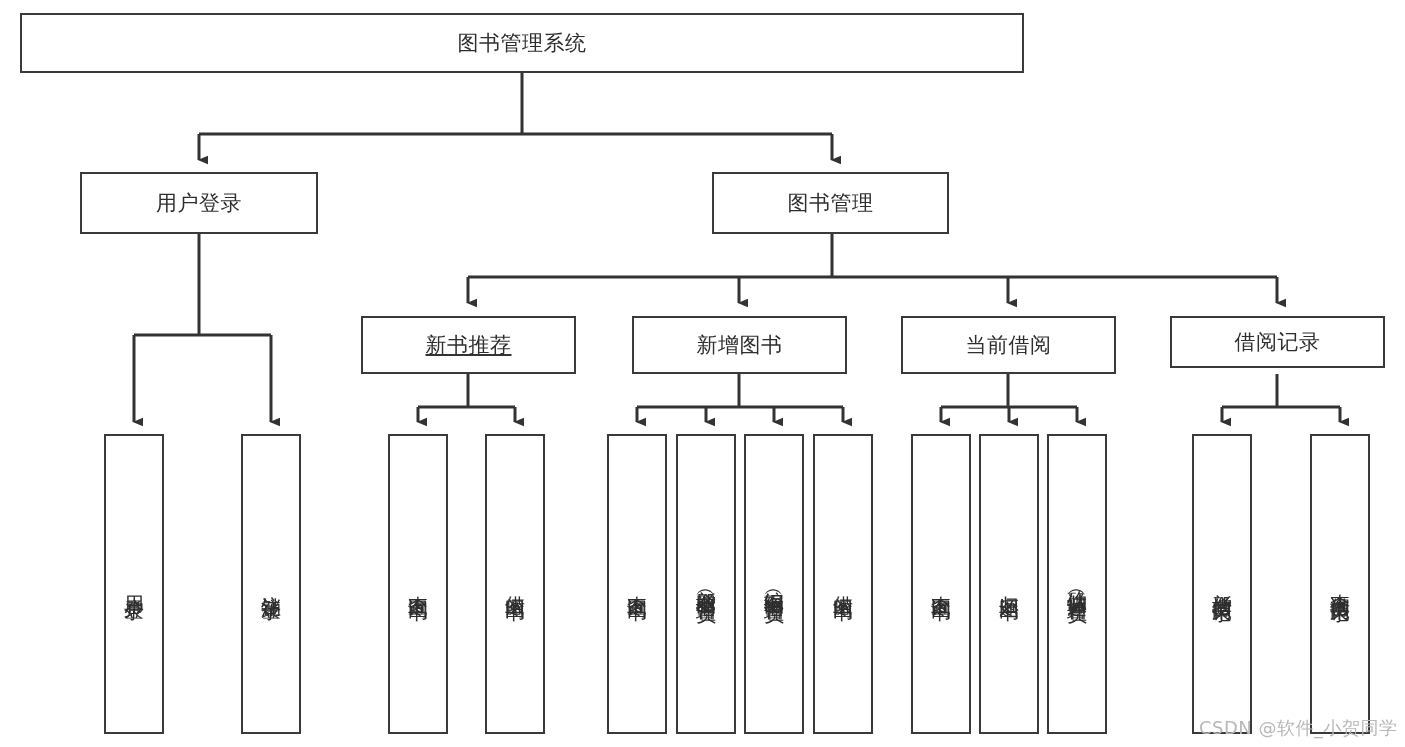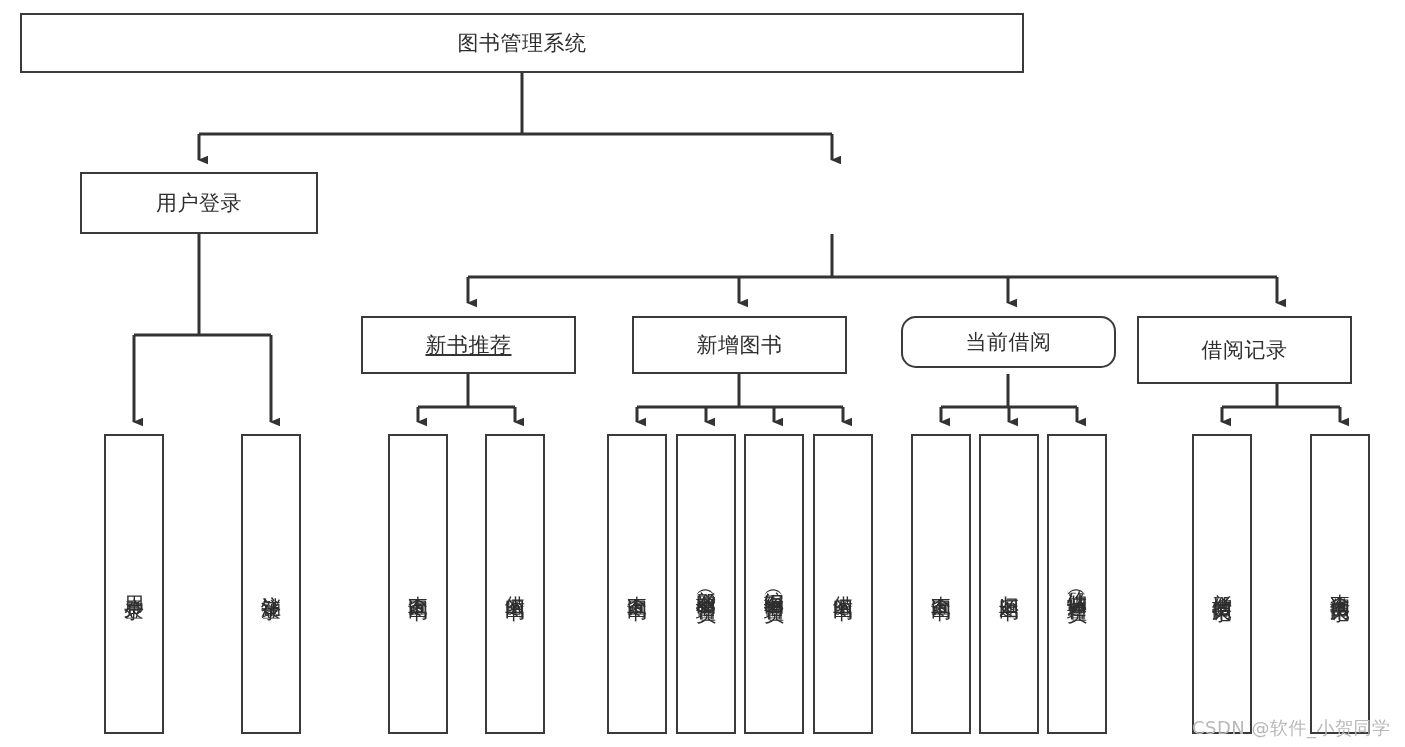--- a/index.html
+++ b/index.html
@@ -125,34 +125,37 @@
   </svg>
 
   <div class="node root" style="left:20px; top:13px; width:1004px; height:60px;">
     <span class="node-label">图书管理系统</span>
   </div>
 
   <div class="node" style="left:80px; top:172px; width:238px; height:62px;">
     <span class="node-label">用户登录</span>
   </div>
 
+  <div class="node" style="left:712px; top:172px; width:237px; height:62px;">
+    <span class="node-label">图书管理</span>
+  </div>
 
   <div class="node" style="left:361px; top:316px; width:215px; height:58px;text-decoration:underline;">
     <span class="node-label">新书推荐</span>
   </div>
 
   <div class="node" style="left:632px; top:316px; width:215px; height:58px;">
     <span class="node-label">新增图书</span>
   </div>
 
-  <div class="node" style="left:901px; top:316px; width:215px; height:52px;border-radius:15px;">
+  <div class="node" style="left:901px; top:316px; width:215px; height:58px;">
     <span class="node-label">当前借阅</span>
   </div>
 
-  <div class="node" style="left:1137px; top:316px; width:215px; height:68px;align-items:center;">
+  <div class="node" style="left:1170px; top:316px; width:215px; height:52px;align-items:center;">
     <span class="node-label">借阅记录</span>
   </div>
 
   <div class="node leaf" style="left:104px; top:434px; width:60px; height:300px;">
     <span class="node-label">用户登录</span>
   </div>
 
   <div class="node leaf" style="left:241px; top:434px; width:60px; height:300px;">
     <span class="node-label">注销登录</span>
   </div>
@@ -194,15 +197,15 @@
   </div>
 
   <div class="node leaf" style="left:1192px; top:434px; width:60px; height:300px;">
     <span class="node-label">新增借阅记录</span>
   </div>
 
   <div class="node leaf" style="left:1310px; top:434px; width:60px; height:300px;">
     <span class="node-label">查询借阅记录</span>
   </div>
 
-  <div class="watermark" style="left:1192px; top:716px;">CSDN @软件_小贺同学</div>
+  <div class="watermark" style="left:1192px; top:716px;padding-left:7px;">CSDN @软件_小贺同学</div>
 
 </div>
 
 </body></html>

